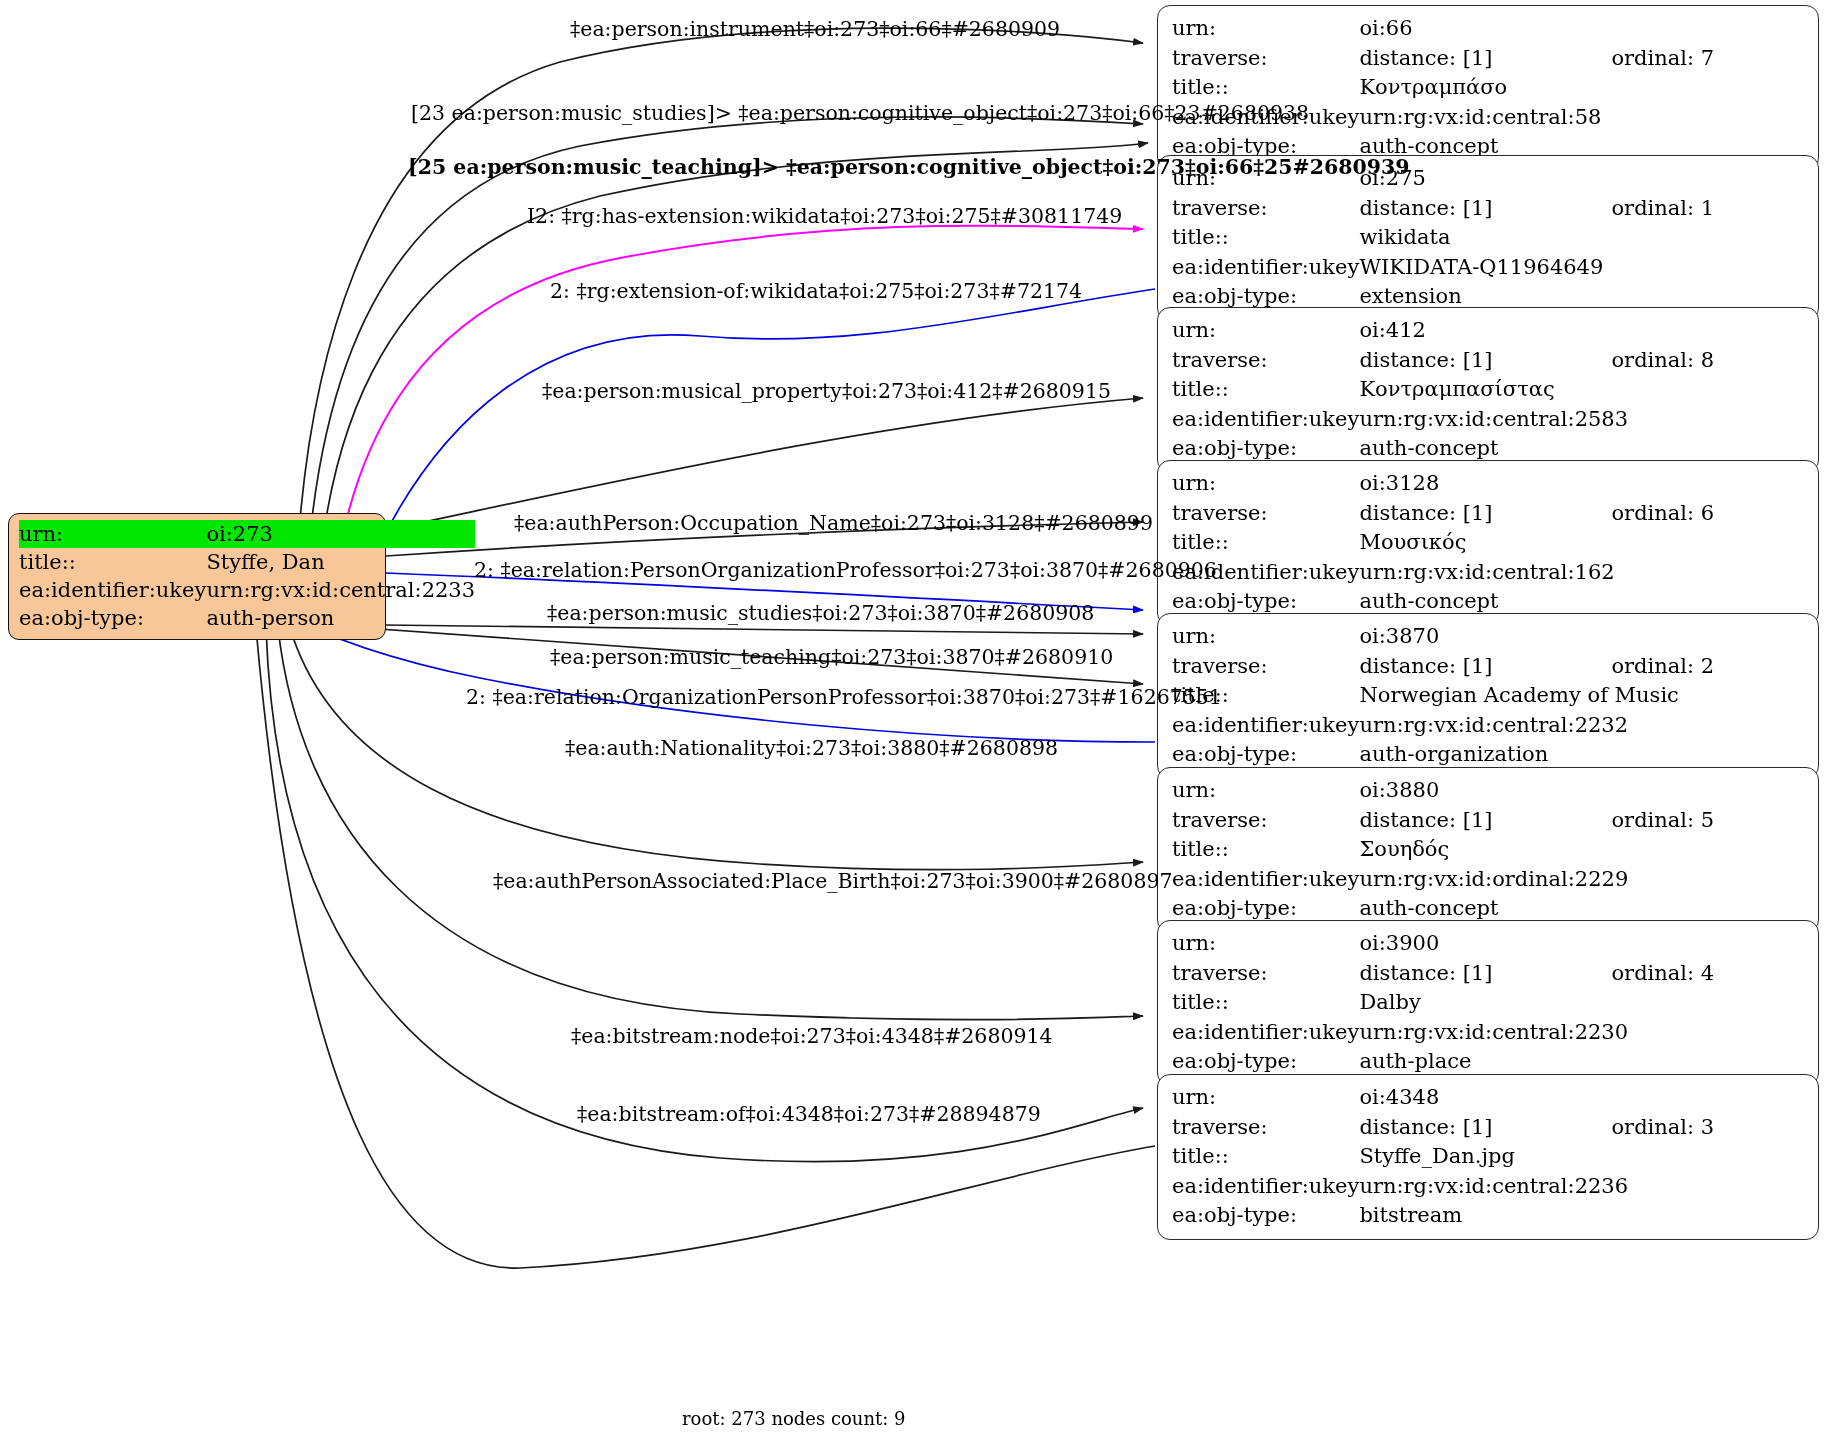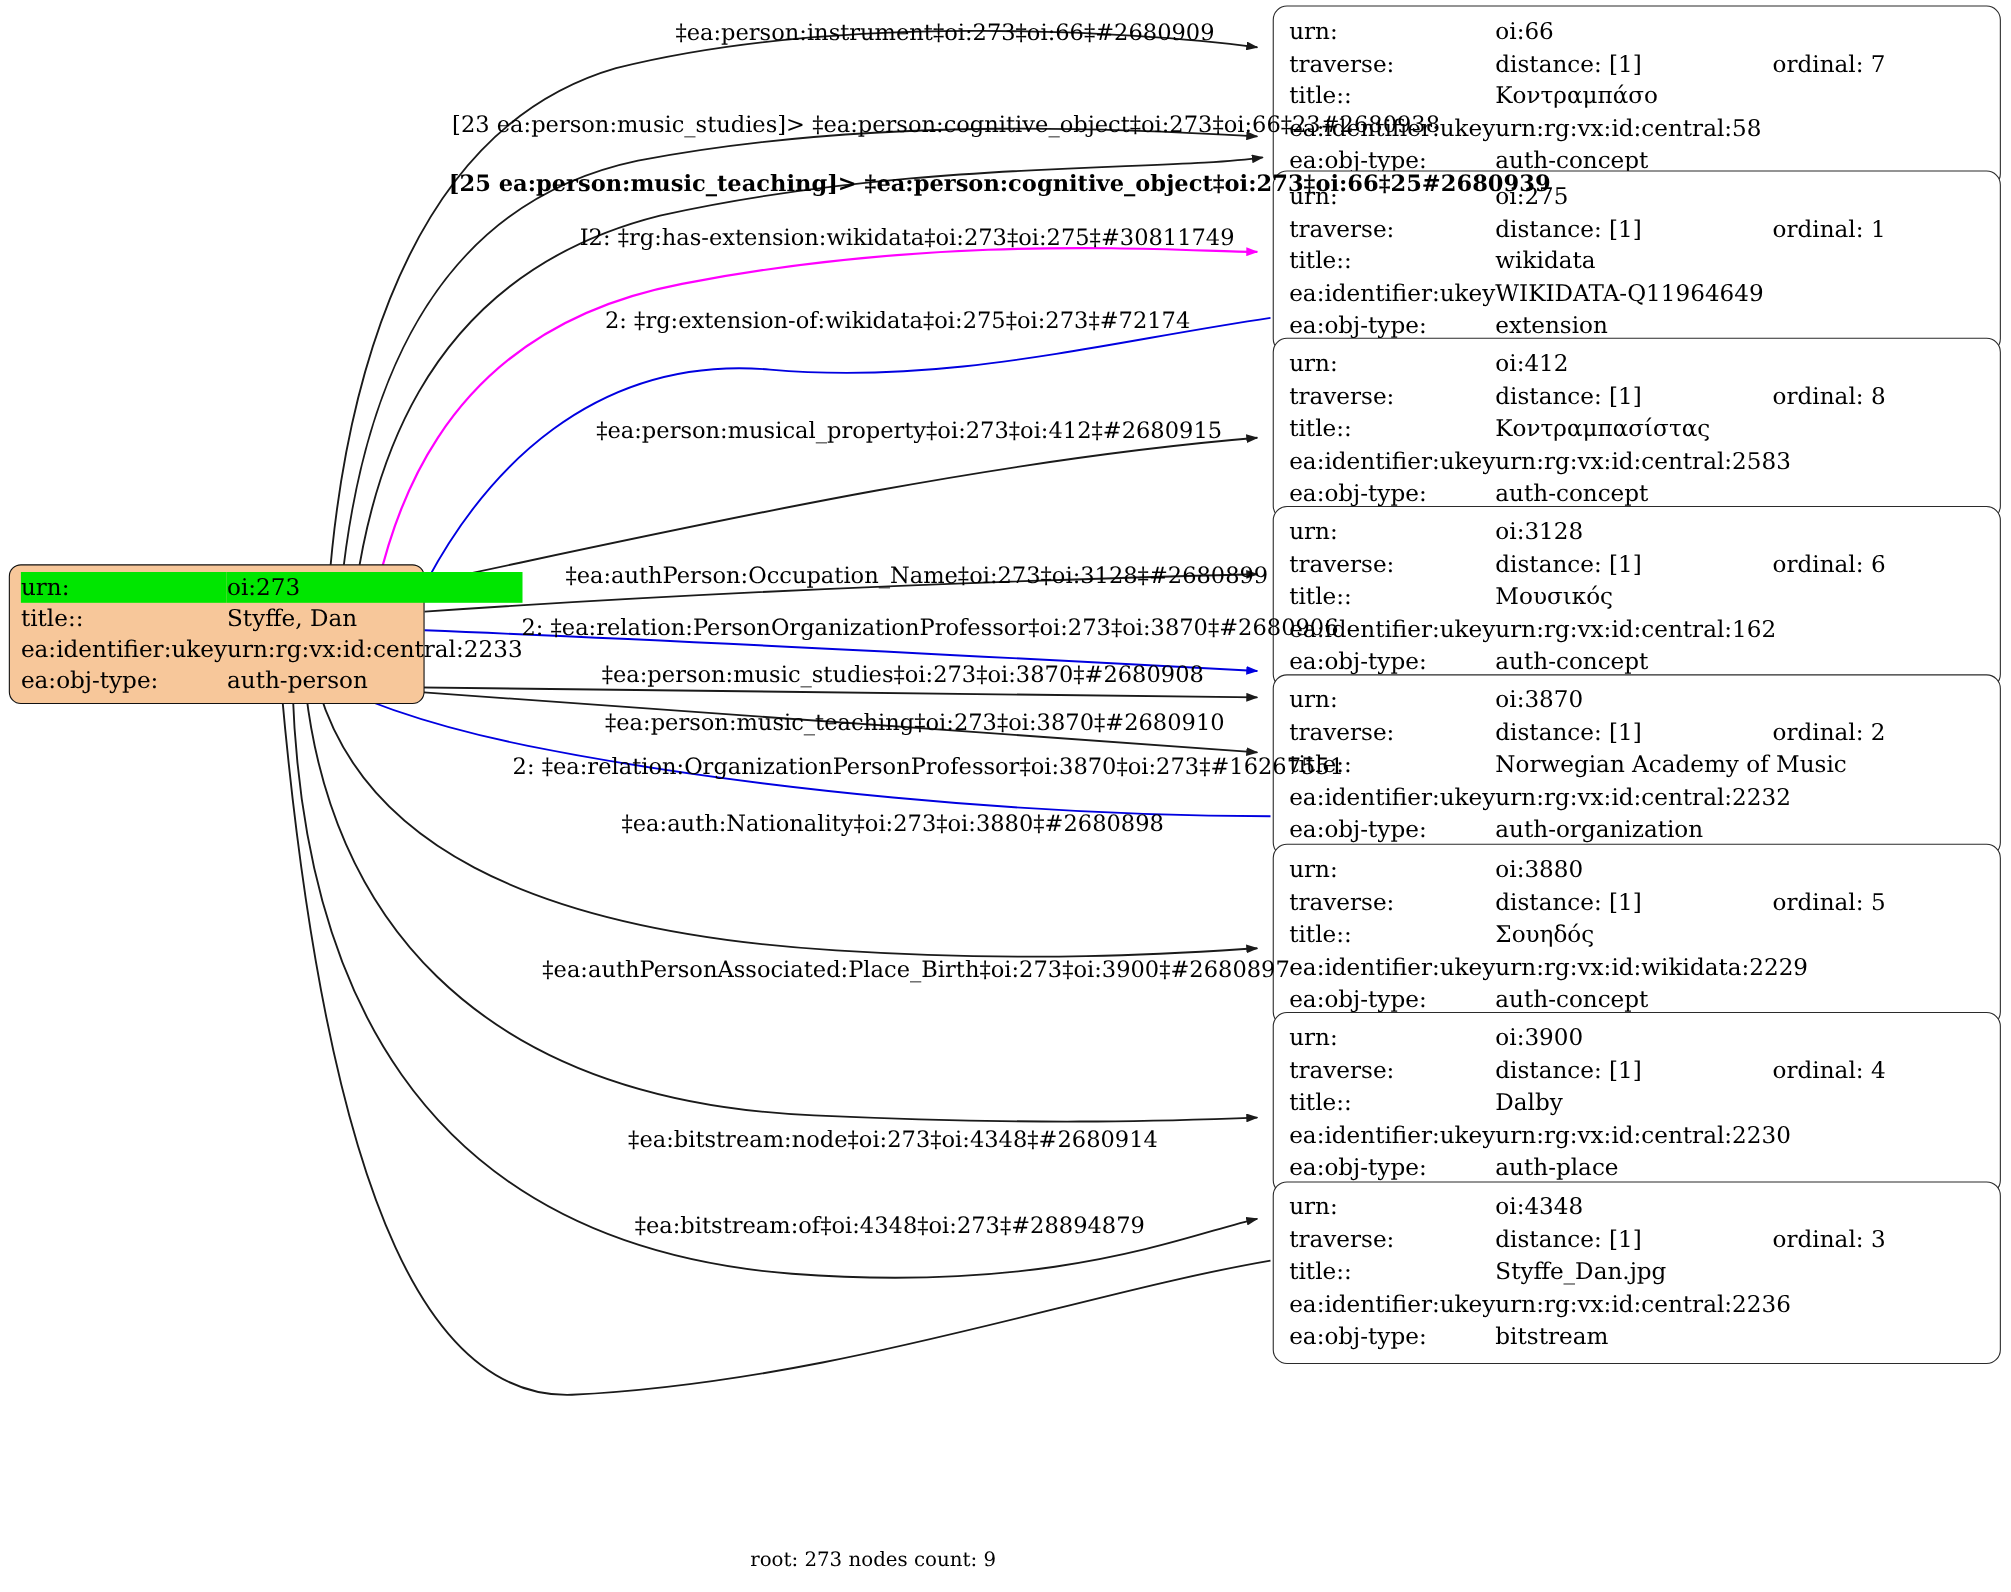--- a/index.html
+++ b/index.html
@@ -294,21 +294,21 @@
         <td class="k">traverse:</td>
         <td class="v">distance: [1]</td>
         <td class="v2">ordinal: 5</td>
       </tr>
       <tr>
         <td class="k">title::</td>
         <td class="v" colspan="2">Σουηδός</td>
       </tr>
       <tr>
         <td class="k">ea:identifier:ukey</td>
-        <td class="v" colspan="2">urn:rg:vx:id:wikidata:2229</td>
+        <td class="v" colspan="2">urn:rg:vx:id:ordinal:2229</td>
       </tr>
       <tr>
         <td class="k">ea:obj-type:</td>
         <td class="v" colspan="2">auth-concept</td>
       </tr>
     </tbody>
       </table>
   </div>
 
   <div class="node" style="left:1157px; top:920px; width:662px;">
@@ -360,21 +360,21 @@
         <td class="v" colspan="2">urn:rg:vx:id:central:2236</td>
       </tr>
       <tr>
         <td class="k">ea:obj-type:</td>
         <td class="v" colspan="2">bitstream</td>
       </tr>
     </tbody>
       </table>
   </div>
 
-  <div class="edge-label" style="left:570px; top:17px;margin-left:44px;">‡ea:person:instrument‡oi:273‡oi:66‡#2680909</div>
+  <div class="edge-label" style="left:570px; top:17px;">‡ea:person:instrument‡oi:273‡oi:66‡#2680909</div>
 
   <div class="edge-label" style="left:411px; top:101px;">[23 ea:person:music_studies]&gt; ‡ea:person:cognitive_object‡oi:273‡oi:66‡23#2680938</div>
 
   <div class="edge-label" style="left:408px; top:155px;font-weight:bold;">[25 ea:person:music_teaching]&gt; ‡ea:person:cognitive_object‡oi:273‡oi:66‡25#2680939</div>
 
   <div class="edge-label" style="left:527px; top:204px; color:#000;">I2: ‡rg:has-extension:wikidata‡oi:273‡oi:275‡#30811749</div>
 
   <div class="edge-label" style="left:550px; top:279px;">2: ‡rg:extension-of:wikidata‡oi:275‡oi:273‡#72174</div>
 
   <div class="edge-label" style="left:542px; top:379px;">‡ea:person:musical_property‡oi:273‡oi:412‡#2680915</div>

